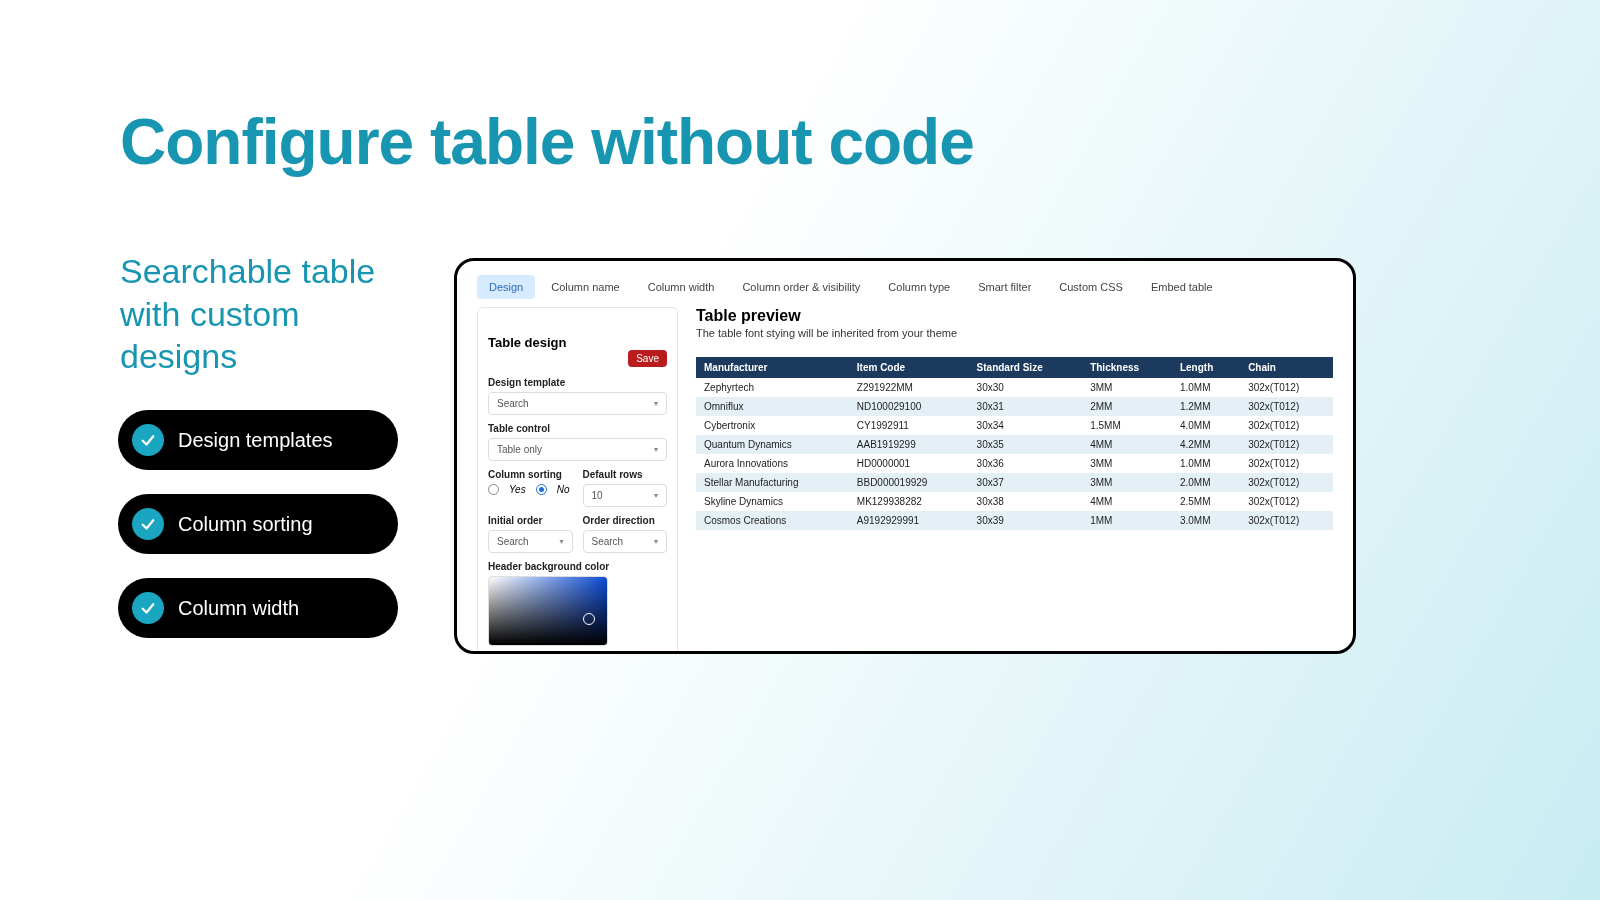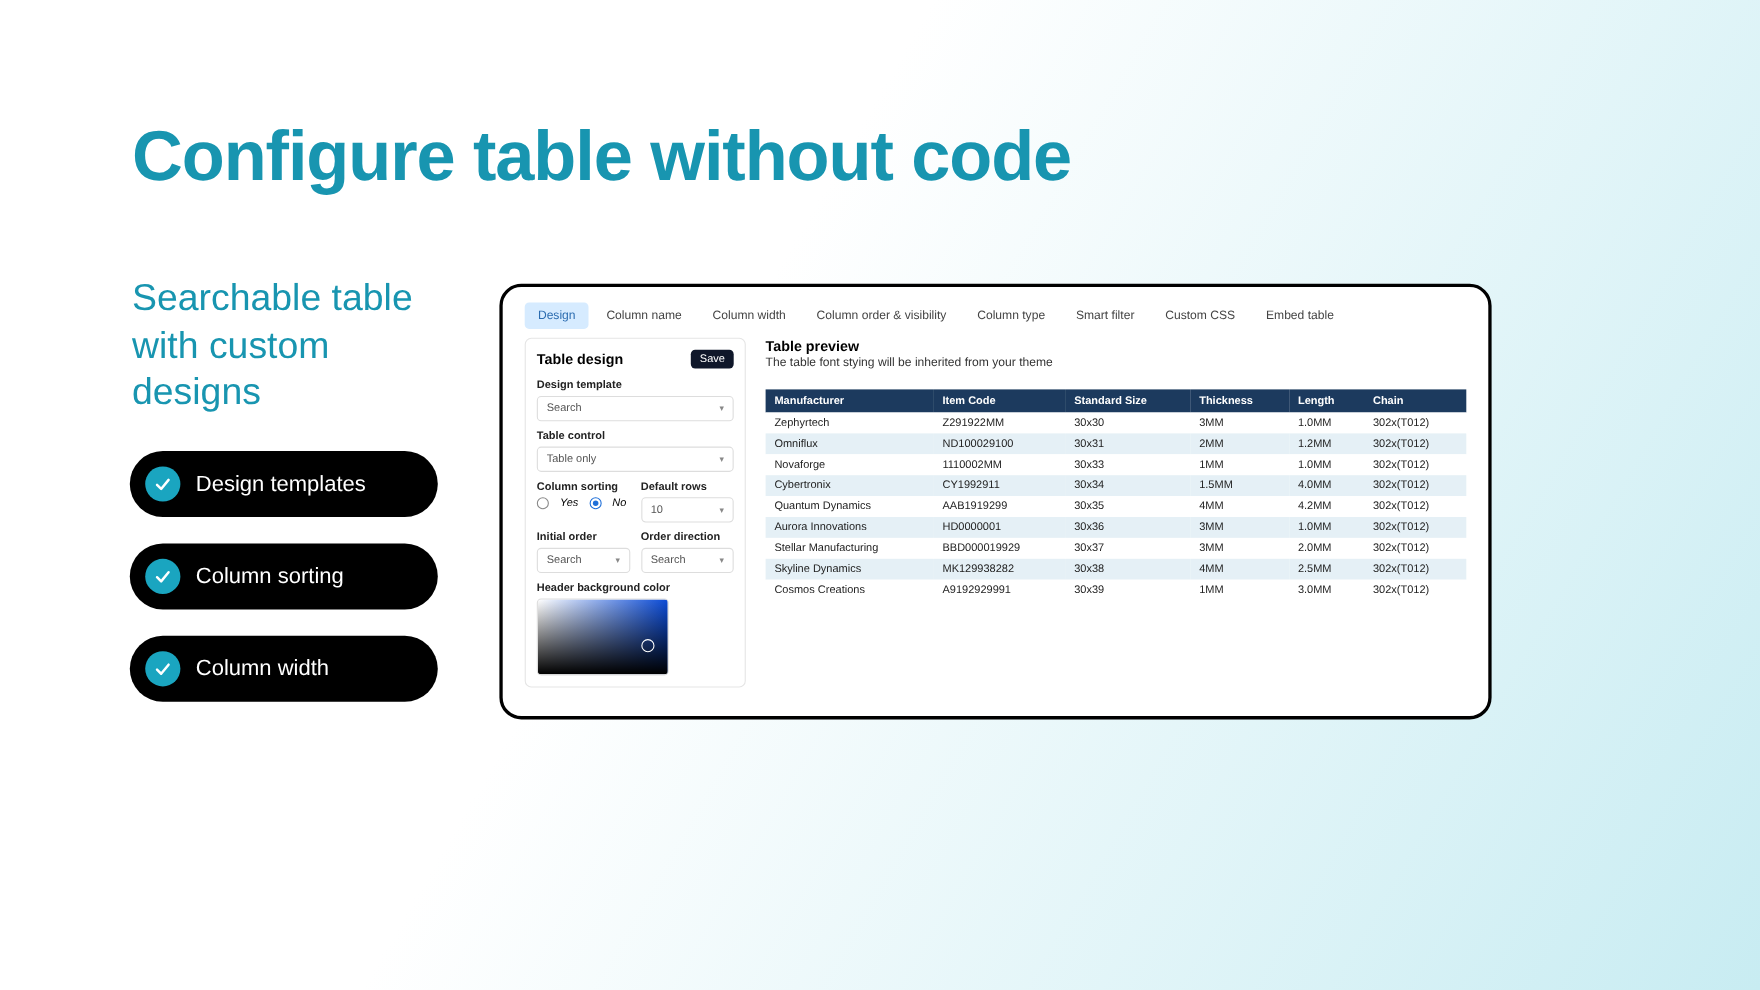--- a/index.html
+++ b/index.html
@@ -49,22 +49,22 @@
 .tab.active { background: #d6ebff; color: #2b6cb0; }
 
 .panels { display: flex; gap: 18px; }
 .left-panel {
   width: 201px; background: #fff; border: 1px solid #e5e5e5;
   border-radius: 6px; padding: 10px;
 }
 .panel-header { display: flex; justify-content: space-between; align-items: center; margin-bottom: 10px; }
 .panel-title { font-size: 13px; font-weight: 700; }
 .save-btn {
-  background: #0f172a; color: #fff; font-size: 10px;
-  padding: 3px 8px; border-radius: 4px; border: none; cursor: pointer;
+  background: #b91c1c; color: #fff; font-size: 10px;
+  padding: 3px 8px; border-radius: 4px; border: none; cursor: pointer; margin-top: 32px;
 }
 .lbl { font-size: 10px; font-weight: 600; color: #222; margin: 8px 0 4px; display: block; }
 .sel, .inp {
   width: 100%; font-size: 10px; padding: 5px 8px;
   border: 1px solid #ddd; border-radius: 4px; background: #fff;
   color: #555; display: flex; justify-content: space-between; align-items: center;
 }
 .caret { font-size: 8px; color: #888; }
 .row2 { display: flex; gap: 10px; }
 .col { flex: 1; }
@@ -83,21 +83,21 @@
     rgba(0,0,0,0) 0%, rgba(0,0,0,1) 100%),
     linear-gradient(to right, #fff 0%, #0b4bd6 100%);
   position: relative; border: 1px solid #ddd;
 }
 .color-swatch::after {
   content: ""; position: absolute; right: 12px; bottom: 20px;
   width: 10px; height: 10px; border: 1.5px solid #fff; border-radius: 50%;
 }
 
 .right-panel { flex: 1; }
-.preview-title { font-size: 13px; font-weight: 700; margin-bottom: 2px; }
+.preview-title { font-size: 16px; font-weight: 700; margin-bottom: 2px; }
 .preview-sub { font-size: 11px; color: #333; margin-bottom: 10px; }
 table.preview { width: 100%; border-collapse: collapse; font-size: 10px; margin-top: 18px; }
 table.preview thead th {
   background: #1c3a5e; color: #fff; text-align: left;
   padding: 5px 8px; font-weight: 700;
 }
 table.preview tbody td { padding: 4px 8px; color: #222; }
 table.preview tbody tr:nth-child(odd) { background: #fff; }
 table.preview tbody tr:nth-child(even) { background: #e5f0f6; }
 </style>
@@ -230,28 +230,20 @@
             </tr>
             <tr>
               <td>Omniflux</td>
               <td>ND100029100</td>
               <td>30x31</td>
               <td>2MM</td>
               <td>1.2MM</td>
               <td>302x(T012)</td>
             </tr>
             <tr>
-              <td>Novaforge</td>
-              <td>1110002MM</td>
-              <td>30x33</td>
-              <td>1MM</td>
-              <td>1.0MM</td>
-              <td>302x(T012)</td>
-            </tr>
-            <tr>
               <td>Cybertronix</td>
               <td>CY1992911</td>
               <td>30x34</td>
               <td>1.5MM</td>
               <td>4.0MM</td>
               <td>302x(T012)</td>
             </tr>
             <tr>
               <td>Quantum Dynamics</td>
               <td>AAB1919299</td>

